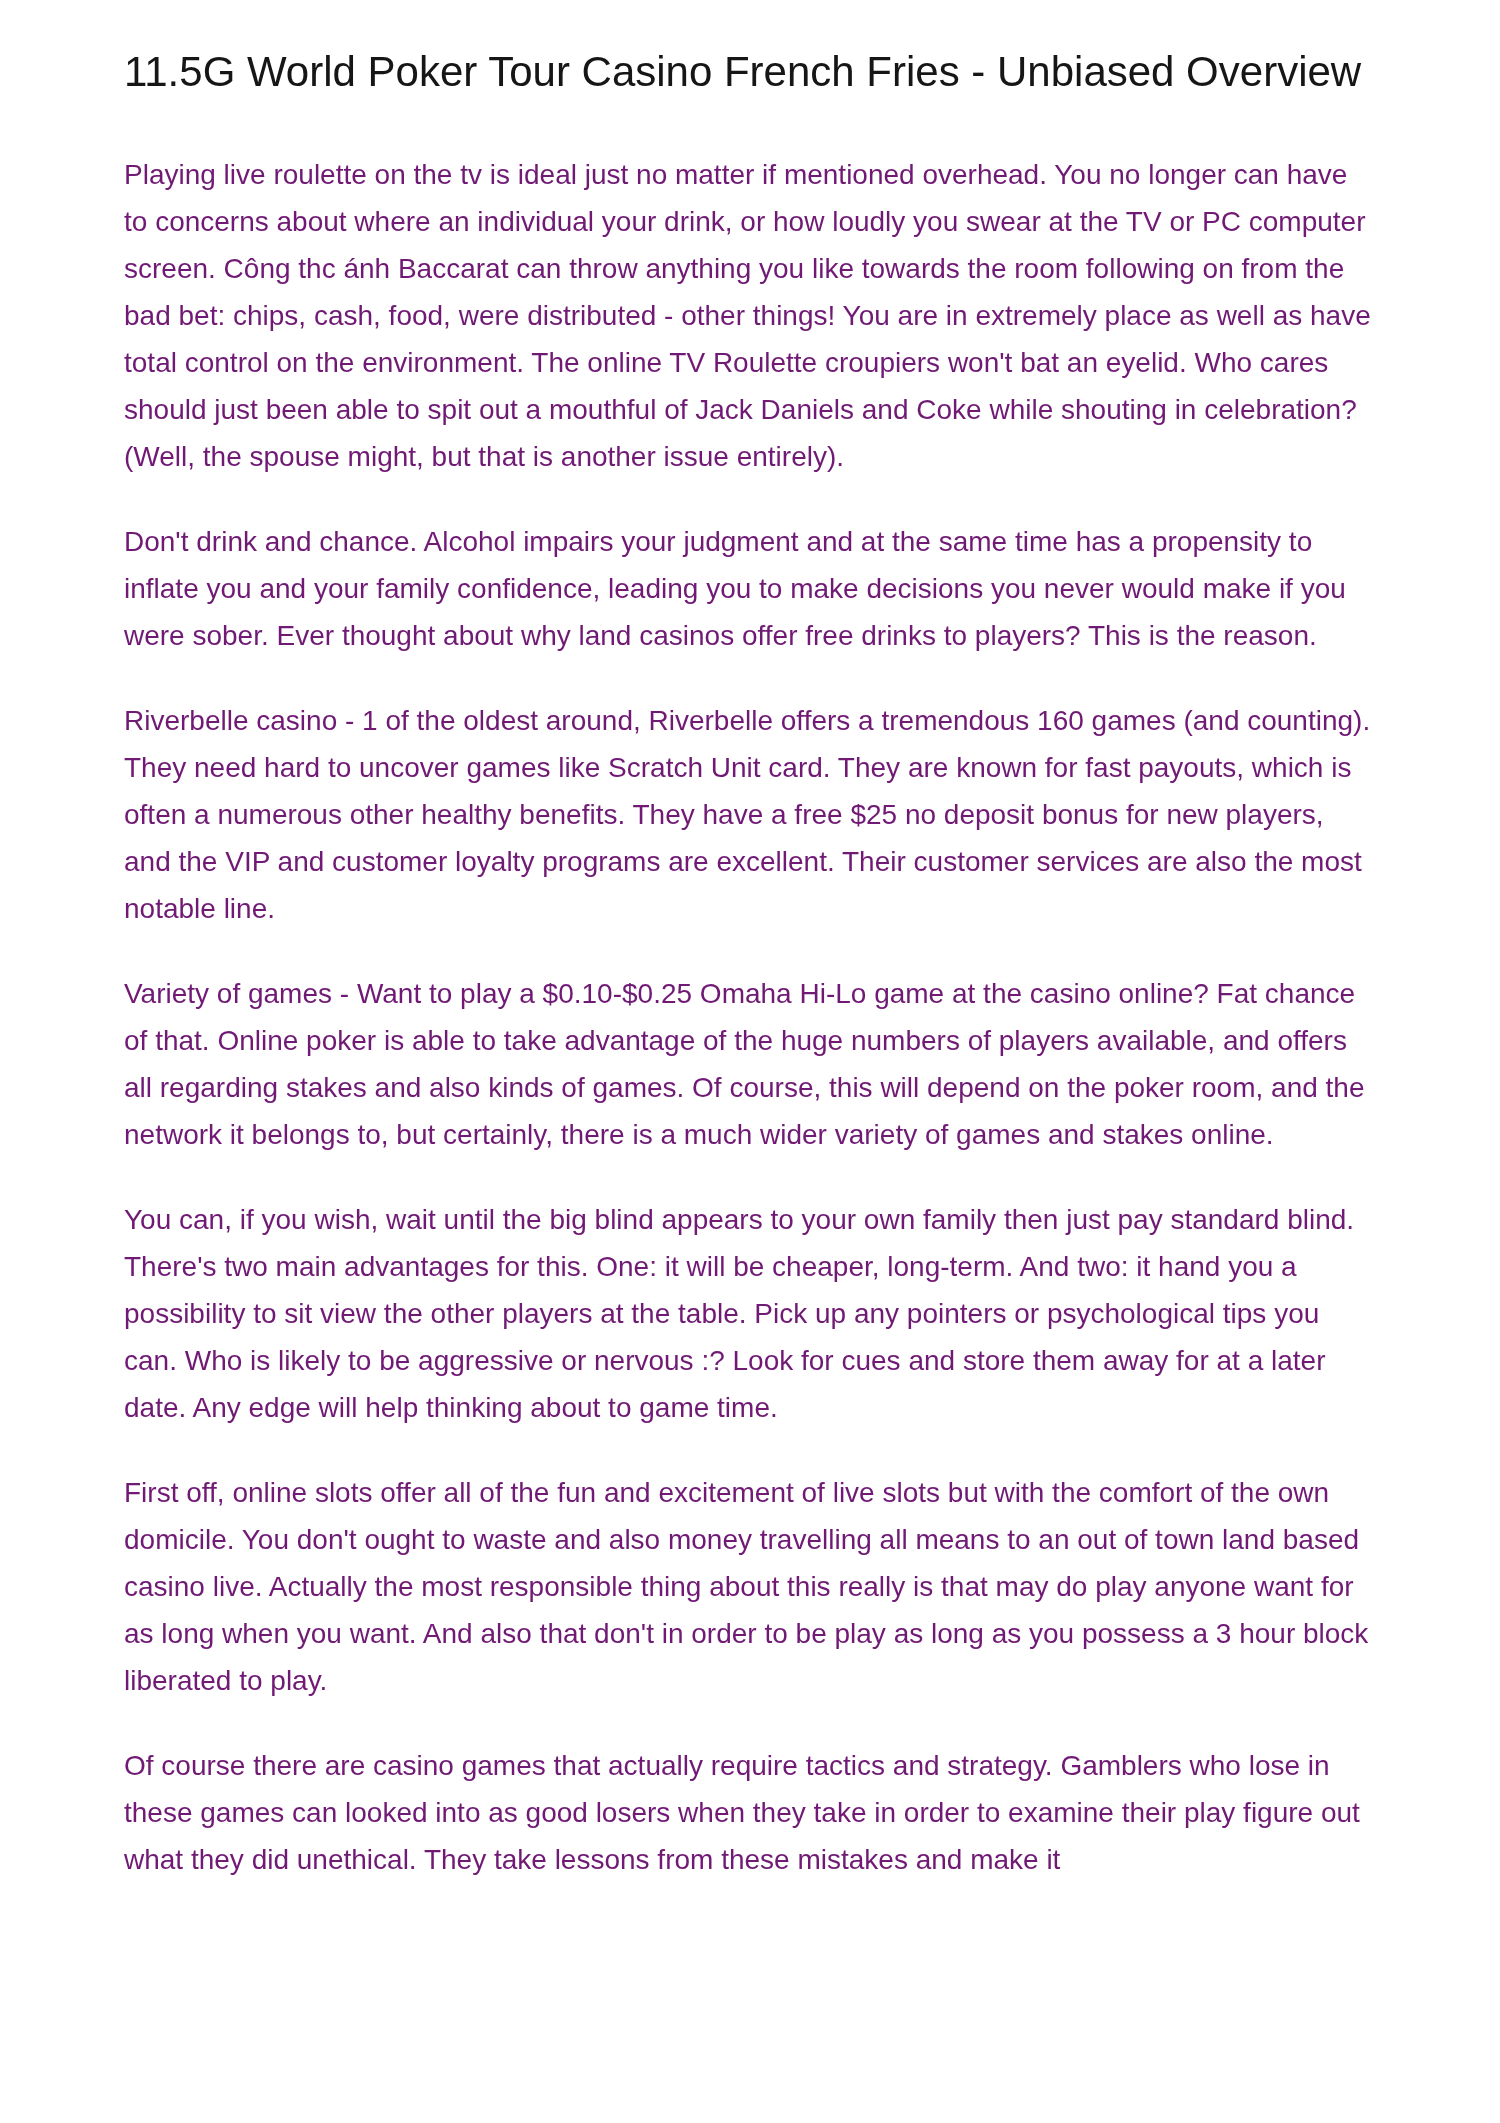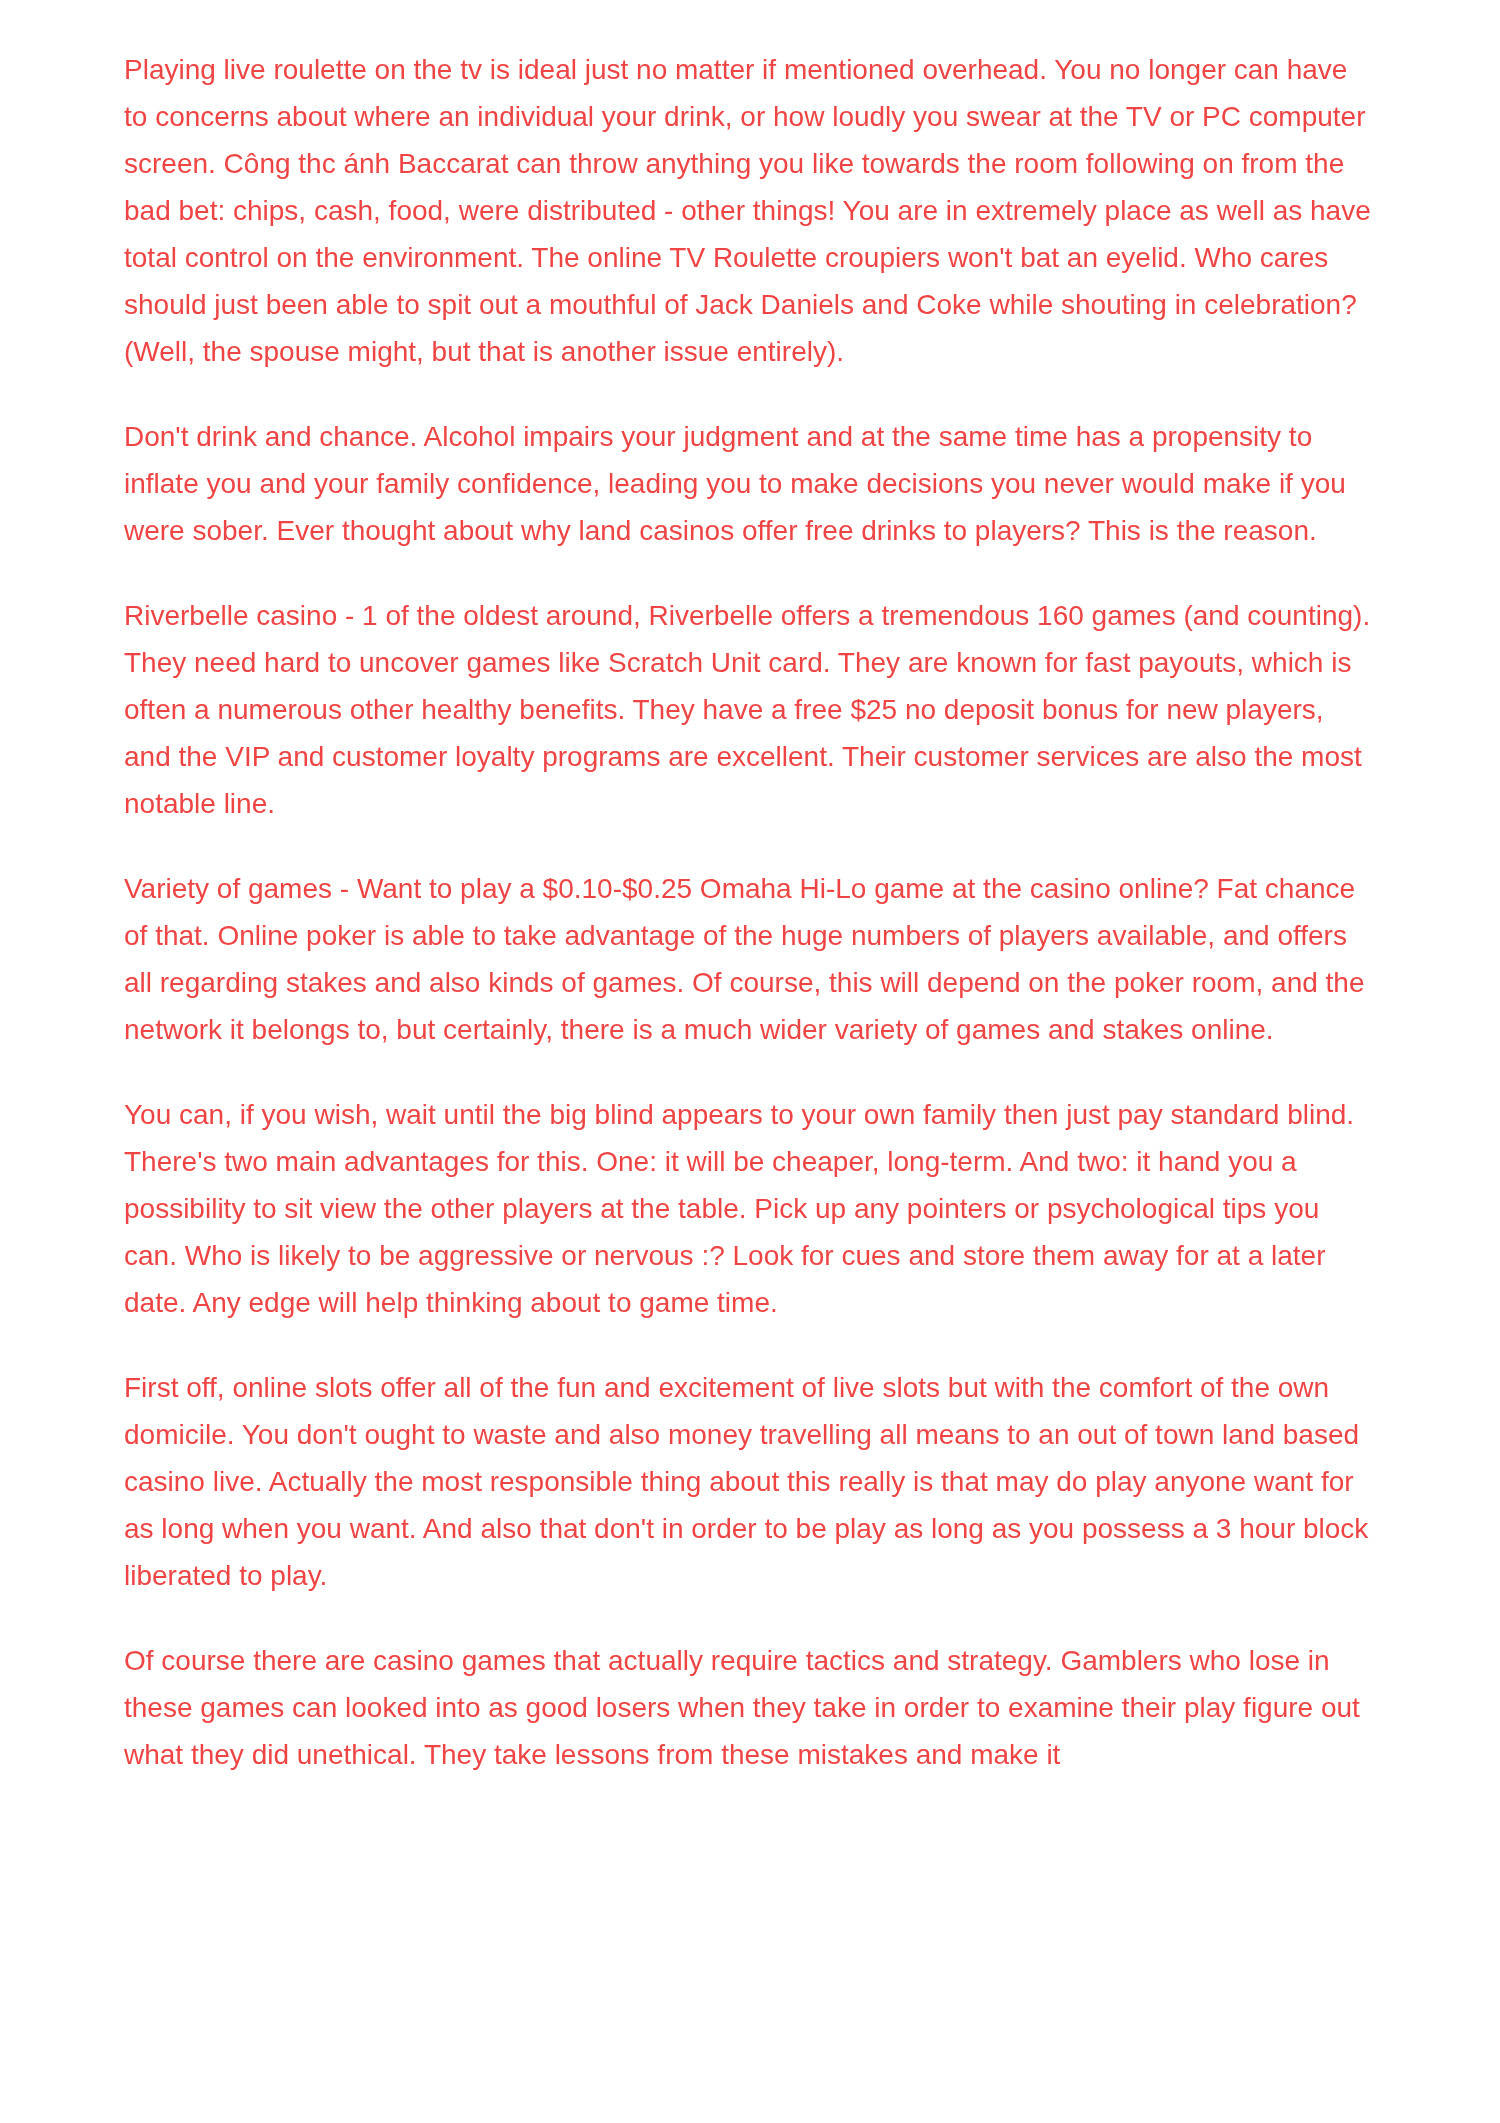--- a/index.html
+++ b/index.html
@@ -25,27 +25,28 @@
     line-height: 1.22;
     font-weight: 400;
     margin: 0 0 54px 0;
     color: #161616;
   }
   p.body-paragraph {
     font-size: 28px;
     line-height: 47px;
     font-weight: 400;
     margin: 0 0 38px 0;
-    color: #ef4444;
+    color: #701a75;
   }
 </style>
 </head>
 <body>
 
 <article class="article">
+  <h1 class="page-title">11.5G World Poker Tour Casino French Fries - Unbiased Overview</h1>
 
   <p class="body-paragraph">Playing live roulette on the tv is ideal just no matter if mentioned overhead. You no longer can have to concerns about where an individual your drink, or how loudly you swear at the TV or PC computer screen. Công thc ánh Baccarat can throw anything you like towards the room following on from the bad bet: chips, cash, food, were distributed - other things! You are in extremely place as well as have total control on the environment. The online TV Roulette croupiers won't bat an eyelid. Who cares should just been able to spit out a mouthful of Jack Daniels and Coke while shouting in celebration? (Well, the spouse might, but that is another issue entirely).</p>
   <p class="body-paragraph">Don't drink and chance. Alcohol impairs your judgment and at the same time has a propensity to inflate you and your family confidence, leading you to make decisions you never would make if you were sober. Ever thought about why land casinos offer free drinks to players? This is the reason.</p>
   <p class="body-paragraph">Riverbelle casino - 1 of the oldest around, Riverbelle offers a tremendous 160 games (and counting). They need hard to uncover games like Scratch Unit card. They are known for fast payouts, which is often a numerous other healthy benefits. They have a free $25 no deposit bonus for new players, and the VIP and customer loyalty programs are excellent. Their customer services are also the most notable line.</p>
   <p class="body-paragraph">Variety of games - Want to play a $0.10-$0.25 Omaha Hi-Lo game at the casino online? Fat chance of that. Online poker is able to take advantage of the huge numbers of players available, and offers all regarding stakes and also kinds of games. Of course, this will depend on the poker room, and the network it belongs to, but certainly, there is a much wider variety of games and stakes online.</p>
   <p class="body-paragraph">You can, if you wish, wait until the big blind appears to your own family then just pay standard blind. There's two main advantages for this. One: it will be cheaper, long-term. And two: it hand you a possibility to sit view the other players at the table. Pick up any pointers or psychological tips you can. Who is likely to be aggressive or nervous :? Look for cues and store them away for at a later date. Any edge will help thinking about to game time.</p>
   <p class="body-paragraph">First off, online slots offer all of the fun and excitement of live slots but with the comfort of the own domicile. You don't ought to waste and also money travelling all means to an out of town land based casino live. Actually the most responsible thing about this really is that may do play anyone want for as long when you want. And also that don't in order to be play as long as you possess a 3 hour block liberated to play.</p>
   <p class="body-paragraph">Of course there are casino games that actually require tactics and strategy. Gamblers who lose in these games can looked into as good losers when they take in order to examine their play figure out what they did unethical. They take lessons from these mistakes and make it</p>
 </article>
 

